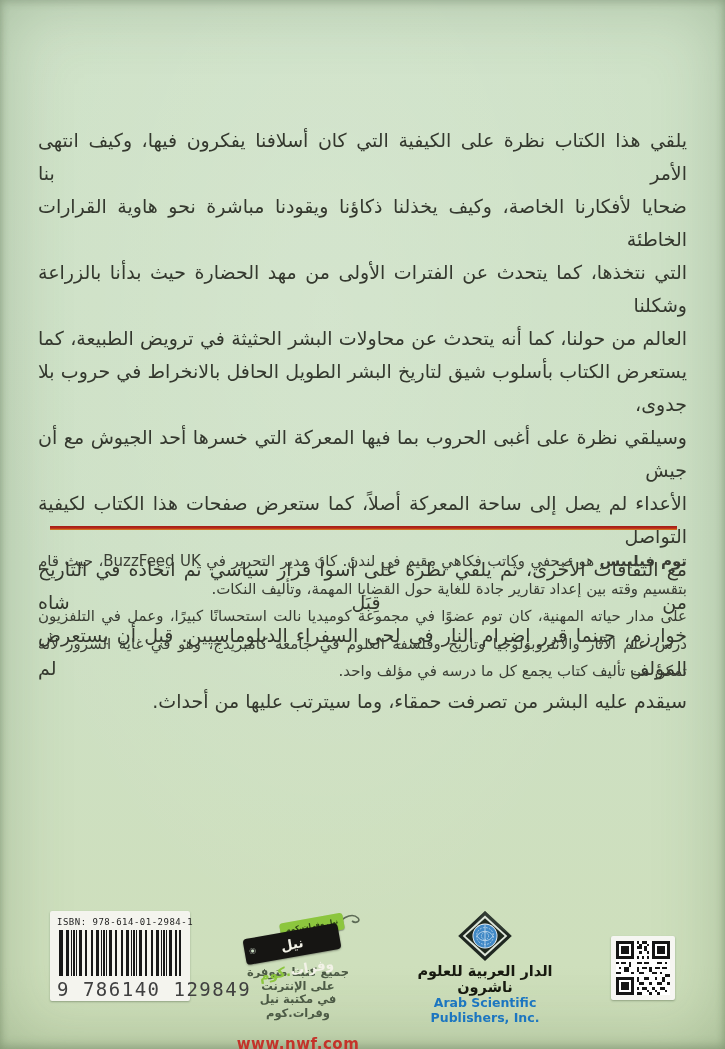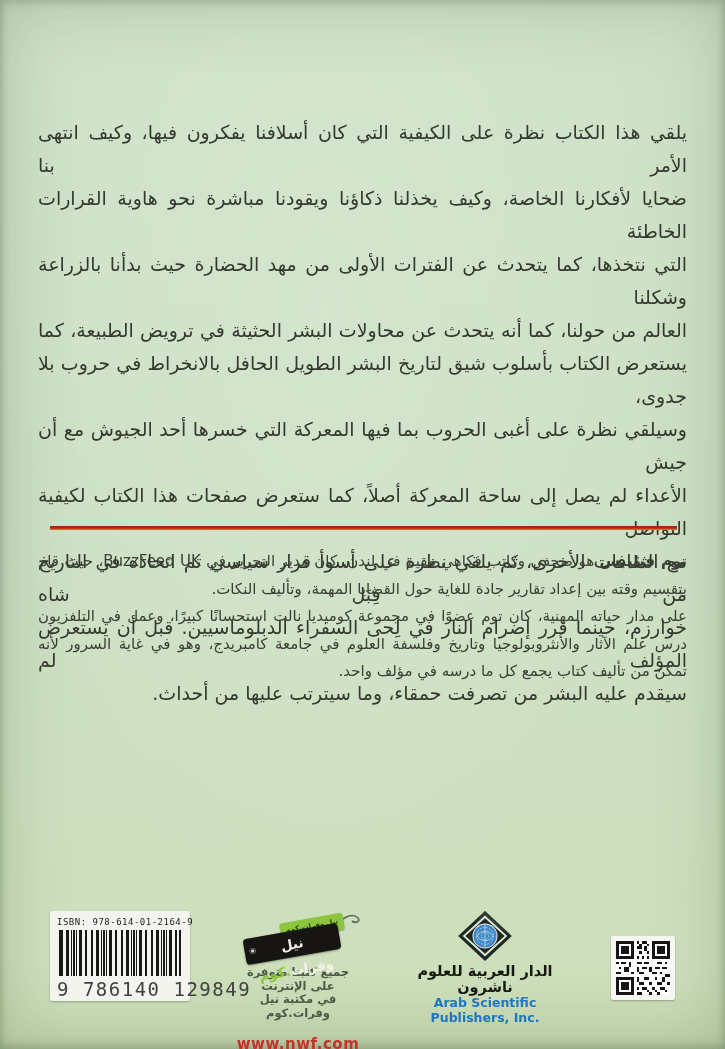--- a/index.html
+++ b/index.html
@@ -8,21 +8,21 @@
     position:relative;width:725px;height:1049px;overflow:hidden;
     background-image:
       radial-gradient(ellipse at 45% 30%, rgba(255,255,255,0.12), rgba(0,0,0,0) 62%),
       linear-gradient(180deg,#cfe2c8 0%,#cde0c5 55%,#cedfbc 92%,#c9dab4 100%);
     box-shadow:inset 0 0 70px rgba(70,100,60,.28), inset 0 -4px 10px rgba(60,80,50,.25), inset 0 3px 8px rgba(60,80,50,.18);
   }
   .line{direction:rtl;text-align:right;}
   .jl{text-align:justify;text-align-last:justify;}
   .rl{text-align-last:right;}
   #p1,#p2{position:absolute;right:38px;left:38px;font-size:19px;line-height:33px;color:#34382e;font-weight:500;}
-  #p1{top:116px;}
+  #p1{top:124px;}
   #p2{top:456px;}
   #divider{position:absolute;left:50px;top:526px;width:627px;height:4px;border:none;margin:0;
     background:linear-gradient(180deg,#a31d15 0%,#b8281a 55%,#d88b27 100%);}
   #bio{position:absolute;right:38px;left:38px;top:548px;font-size:15px;line-height:27.6px;color:#3a3e34;}
   #bio .b{font-weight:bold;}
   
   #barcode{position:absolute;left:50px;top:911px;width:140px;height:90px;background:#f4f4ee;
     border-radius:2px;box-shadow:0 1px 2px rgba(40,60,35,.35);padding:6px 7px 4px 7px;box-sizing:border-box;text-align:center;}
   #isbn-label{font-family:"DejaVu Sans Mono",monospace;font-size:9px;letter-spacing:.5px;color:#1d1d1d;white-space:nowrap;}
   #bars{height:46px;margin:3px 2px 2px 2px;
@@ -77,21 +77,21 @@
 
   <div id="bio">
     <div class="line jl"><span class="b">توم فيليبس</span><span> هو صحفي وكاتب فكاهي مقيم في لندن. كان مدير التحرير في BuzzFeed UK، حيث قام</span></div>
     <div class="line rl">بتقسيم وقته بين إعداد تقارير جادة للغاية حول القضايا المهمة، وتأليف النكات.</div>
     <div class="line jl">على مدار حياته المهنية، كان توم عضوًا في مجموعة كوميديا نالت استحسانًا كبيرًا، وعمل في التلفزيون</div>
     <div class="line jl">درس علم الآثار والأنثروبولوجيا وتاريخ وفلسفة العلوم في جامعة كامبريدج، وهو في غاية السرور لأنه</div>
     <div class="line rl">تمكن من تأليف كتاب يجمع كل ما درسه في مؤلف واحد.</div>
   </div>
 
   <div id="barcode">
-    <div id="isbn-label">ISBN: 978-614-01-2164-9</div>
+    <div id="isbn-label">ISBN: 978-614-01-2984-1</div>
     <div id="bars"></div>
     <div id="isbn-digits">9 786140 129849</div>
   </div>
 
   <div id="nwf">
     <div id="nwf-tags">
       <svg id="nwf-string" width="30" height="26" viewBox="0 0 30 26">
         <path d="M2 22 C6 8, 20 2, 26 8 C29 11, 24 14, 20 11" fill="none" stroke="#5c6a55" stroke-width="1.6"></path>
       </svg>
       <div id="nwf-tag-green">نيل وفرات.كوم</div>

